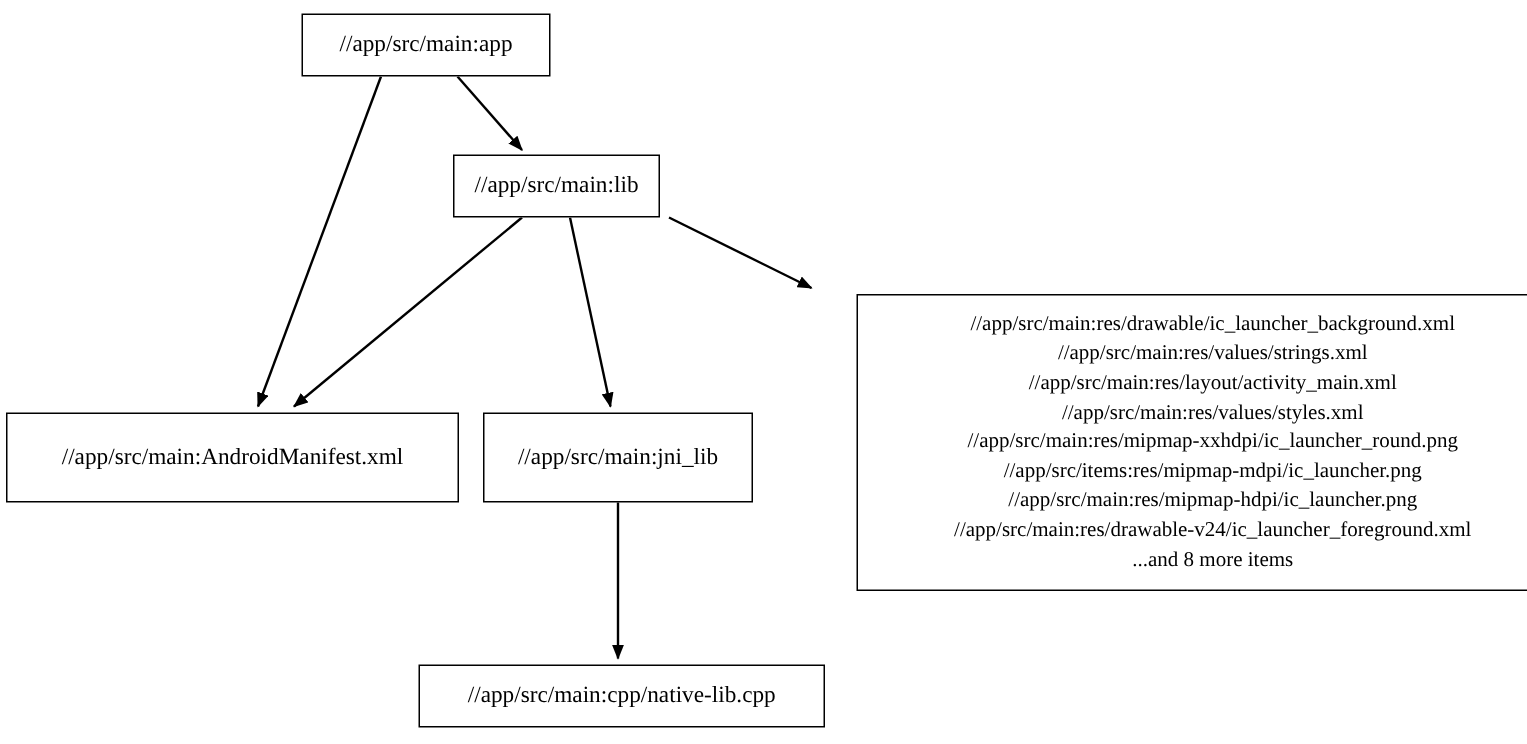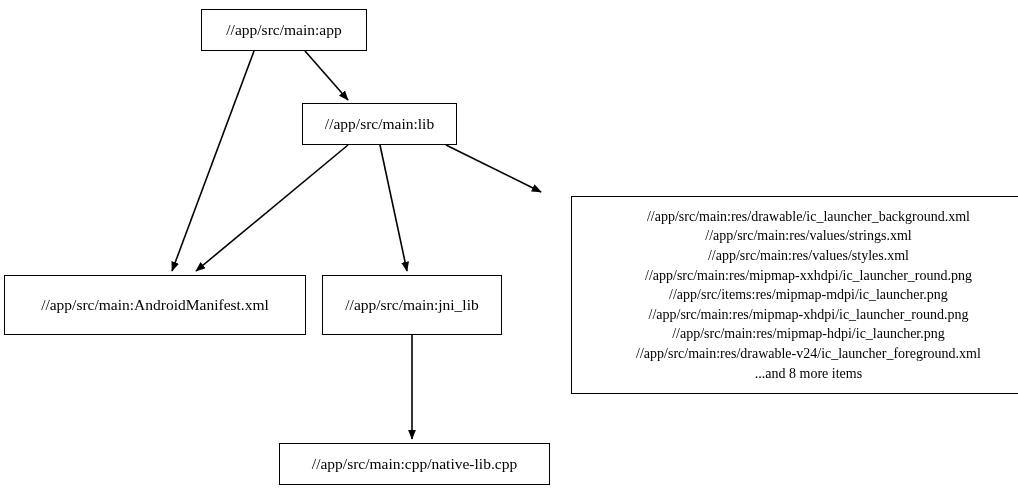--- a/index.html
+++ b/index.html
@@ -43,21 +43,21 @@
     padding: 4px 6px;
     margin-left: 40px;
   }
   .node-multiline .res-line {
     display: block;
     white-space: nowrap;
   }
 
   
   #node-app        { left: 201px; top: 9px;   width: 166px; height: 42px; }
-  #node-lib        { left: 302px; top: 103px; width: 155px; height: 42px; text-align: right; }
+  #node-lib        { left: 302px; top: 103px; width: 138px; height: 42px; text-align: right; }
   #node-manifest   { left: 4px;   top: 275px; width: 302px; height: 60px; }
   #node-jni        { left: 322px; top: 275px; width: 180px; height: 60px; }
   #node-native     { left: 279px; top: 443px; width: 271px; height: 42px; }
   #node-res        { left: 531px; top: 196px; width: 475px; height: 198px; }
 </style>
 </head>
 <body>
 
 <div id="graph-canvas">
 
@@ -88,23 +88,23 @@
   <div class="node" id="node-manifest">//app/src/main:AndroidManifest.xml</div>
 
   <div class="node" id="node-jni">//app/src/main:jni_lib</div>
 
   <div class="node" id="node-native">//app/src/main:cpp/native-lib.cpp</div>
 
   <div class="node node-multiline" id="node-res">
     <div>
       <span class="res-line">//app/src/main:res/drawable/ic_launcher_background.xml</span>
       <span class="res-line">//app/src/main:res/values/strings.xml</span>
+      <span class="res-line">//app/src/main:res/layout/activity_main.xml</span>
       <span class="res-line">//app/src/main:res/values/styles.xml</span>
       <span class="res-line">//app/src/main:res/mipmap-xxhdpi/ic_launcher_round.png</span>
       <span class="res-line">//app/src/items:res/mipmap-mdpi/ic_launcher.png</span>
-      <span class="res-line">//app/src/main:res/mipmap-xhdpi/ic_launcher_round.png</span>
       <span class="res-line">//app/src/main:res/mipmap-hdpi/ic_launcher.png</span>
       <span class="res-line">//app/src/main:res/drawable-v24/ic_launcher_foreground.xml</span>
       <span class="res-line">...and 8 more items</span>
     </div>
   </div>
 
 </div>
 
 </body></html>

